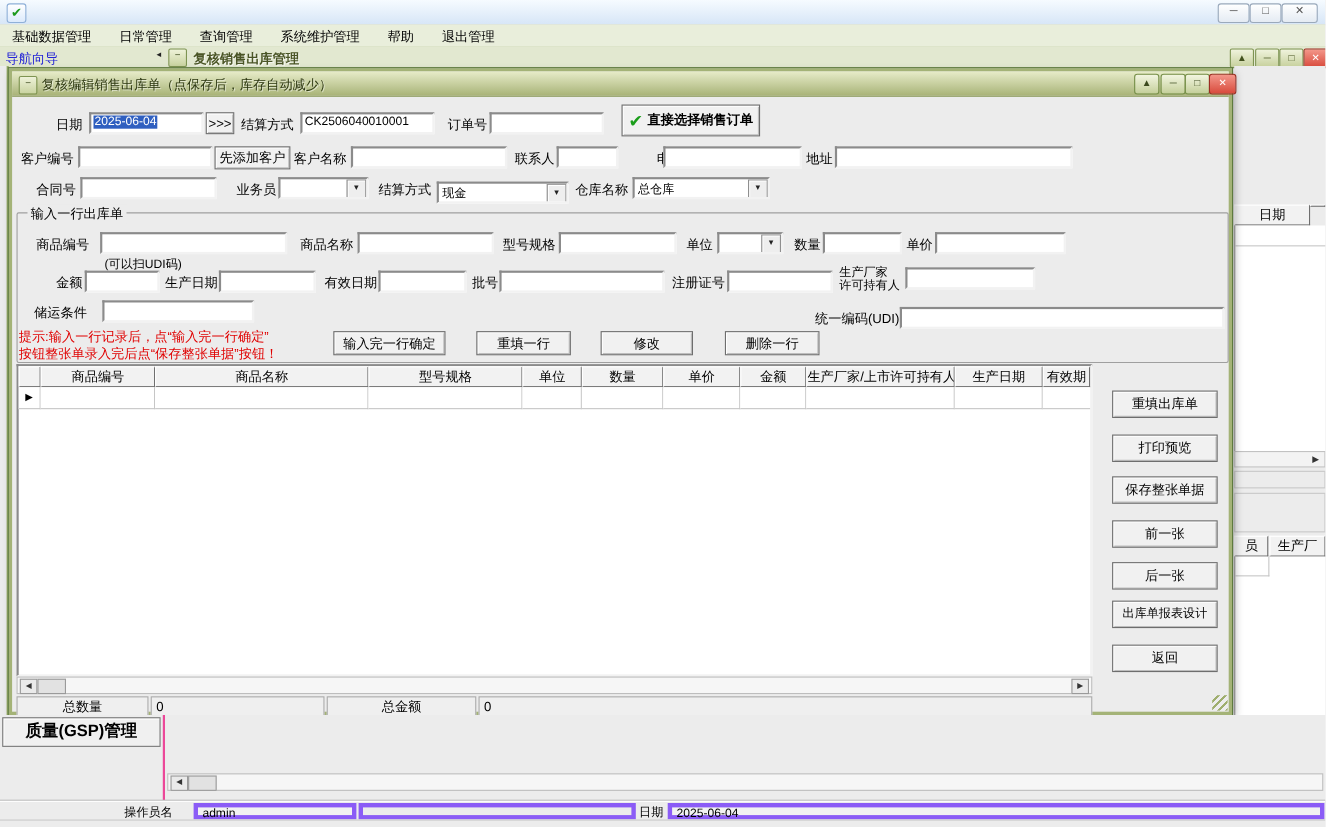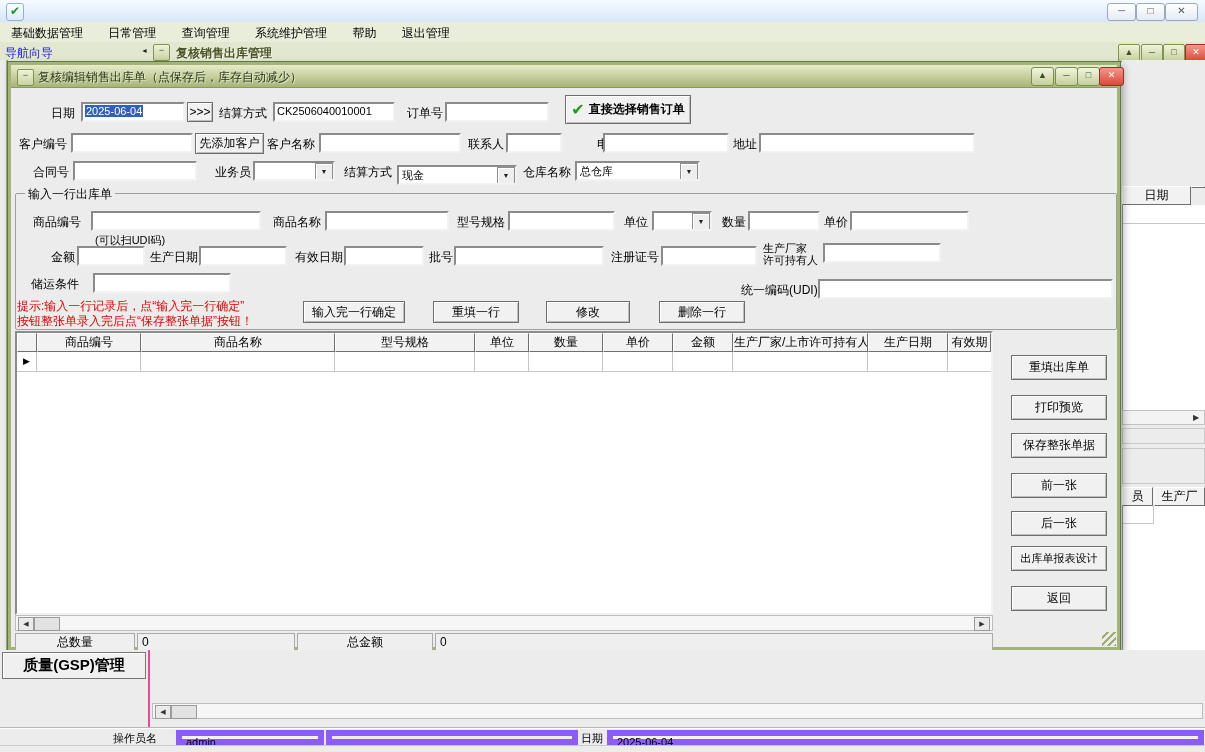--- a/index.html
+++ b/index.html
@@ -82,21 +82,21 @@
   .totcell{position:absolute;box-sizing:border-box;height:18px;background:#efefef;border:1px solid #aaaaaa;font-size:12px;line-height:16px;padding:0 4px}
   .grip{position:absolute;width:14px;height:14px;
         background:repeating-linear-gradient(135deg,transparent 0 3px,#9fae6e 3px 5px)}
 
   
   .sidebar{left:0;top:650px;width:148px;height:78px;background:#ececec;border-right:8px solid #ec4899}
   .sbitem{left:2px;top:2px;width:142px;height:25px;background:#f0f0f0;border:1px solid #777;box-shadow:inset 1px 1px 0 #fff;
           font-weight:bold;font-size:15px;text-align:center;line-height:24px}
   .botmain{left:150px;top:650px;width:1055px;height:78px;background:#ececec}
   .statusbar{left:0;top:728px;width:1205px;height:17px;background:#ececec;border-top:1px solid #ffffff;box-shadow:0 -1px 0 #b7b7b7}
-  .stp{position:absolute;top:1px;height:15px;box-sizing:border-box;border:6px solid #8b5cf6;background:#f2f2f2;font-size:11px;line-height:13px;padding:0 4px}
+  .stp{position:absolute;top:1px;height:15px;box-sizing:border-box;border:4px solid #8b5cf6;background:#f2f2f2;font-size:11px;line-height:13px;padding:0 4px}
   .stl{position:absolute;top:2px;font-size:11px}
   .botstrip{left:0;top:745px;width:1205px;height:7px;background:#ececec;border-top:1px solid #c9c9c9}
 </style>
 </head>
 <body>
 
 <div class="win">
 
   <div class="abs titlebar">
     <div class="abs appicon">✔</div>

